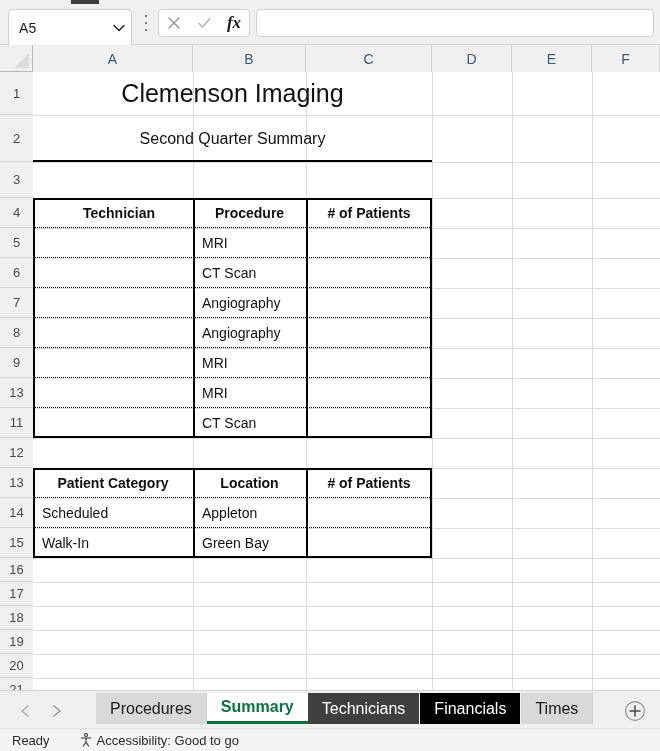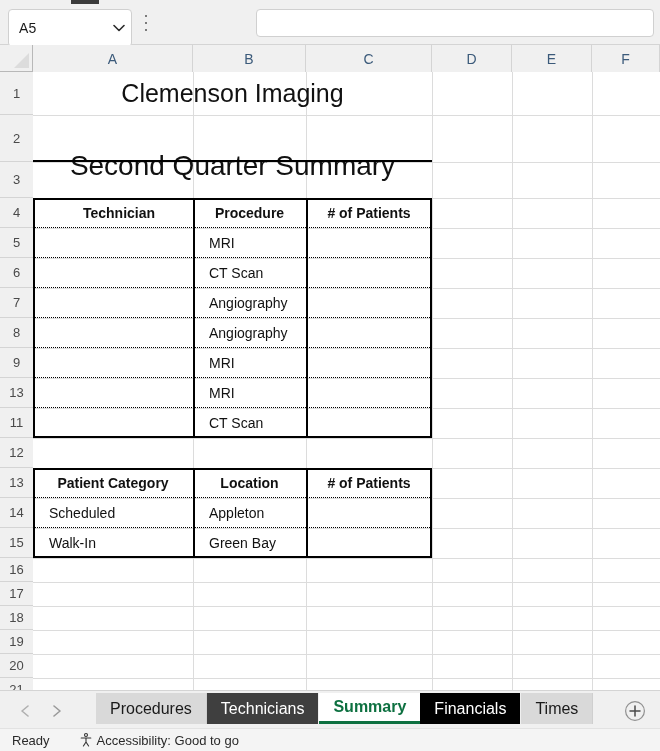--- a/index.html
+++ b/index.html
@@ -163,31 +163,31 @@
 
   .cell {
     position: absolute;
     display: flex; align-items: center;
     font-size: 14px; color: #111111;
     padding: 0 3px;
     white-space: nowrap;
     overflow: hidden;
   }
   .cell.c  { justify-content: center; }
-  .cell.l  { justify-content: flex-start; padding-left: 16px; }
+  .cell.l  { justify-content: flex-start; padding-left: 9px; }
   .cell.bold { font-weight: bold; }
 
   .title-cell {
     position: absolute;
     display: flex; align-items: center; justify-content: center;
     color: #111111;
     white-space: nowrap;
   }
   #title1 { font-size: 25px; }
-  #title2 { font-size: 28px; margin-top: 27px; }
+  #title2 { font-size: 16px; }
 
   
   .bd-solid-h { position: absolute; height: 0; border-top: 2px solid #000; }
   .bd-solid-v { position: absolute; width: 0; border-left: 2px solid #000; }
   .bd-dot-h   { position: absolute; height: 0; border-top: 1px dotted #000; }
 
   
   #tabbar {
     position: absolute; left: 0; top: 690px;
     width: 660px; height: 38px;
@@ -275,20 +275,35 @@
     </div>
   </div>
   <div id="name-box-tick"></div>
 
   <div id="kebab">
     <i></i>
       <i></i>
       <i></i>
   </div>
 
+  <div id="fx-group">
+    <div class="fxbtn">
+      <svg width="14" height="14" viewBox="0 0 14 14">
+        <path d="M2 2 L12 12 M12 2 L2 12" fill="none" stroke="#9a9a9a" stroke-width="1.5" stroke-linecap="round"></path>
+      </svg>
+    </div>
+    <div class="fxbtn">
+      <svg width="15" height="14" viewBox="0 0 15 14">
+        <path d="M2 7.5 L5.5 11 L13 2.5" fill="none" stroke="#b4b4b4" stroke-width="1.5" stroke-linecap="round" stroke-linejoin="round"></path>
+      </svg>
+    </div>
+    <div class="fxbtn">
+      <span id="fx-symbol">fx</span>
+    </div>
+  </div>
 
   <div id="formula-input" title=""></div>
 </div>
 
 <div id="grid-area">
 
   <div id="select-all">
     <div id="select-all-triangle"></div>
   </div>
 
@@ -479,25 +494,25 @@
   <div class="navarrow" id="nav-next">
     <svg width="10" height="12" viewBox="0 0 10 12">
       <path d="M2 1 L8 6 L2 11" fill="none" stroke="#9a9a9a" stroke-width="1.6" stroke-linejoin="round" stroke-linecap="round"></path>
     </svg>
   </div>
 
   <div id="tabs">
       <div class="tab inactive">
         <span>Procedures</span>
       </div>
+      <div class="tab active">
+        <span>Summary</span>
+      </div>
       <div class="tab dark">
         <span>Technicians</span>
-      </div>
-      <div class="tab active">
-        <span>Summary</span>
       </div>
       <div class="tab black">
         <span>Financials</span>
       </div>
       <div class="tab inactive">
         <span>Times</span>
       </div>
     </div>
 
   <div id="add-sheet">

